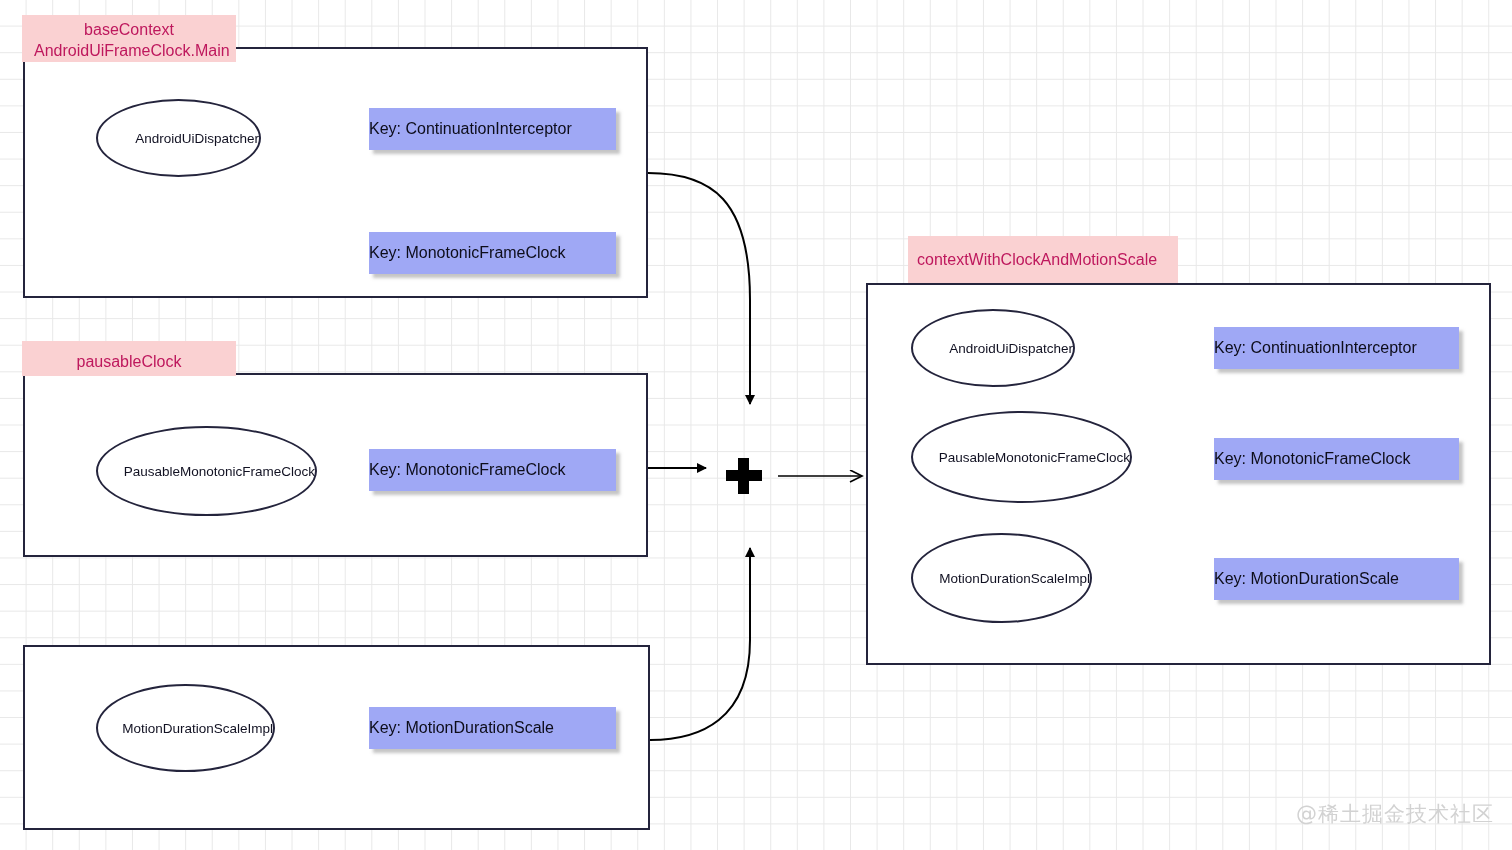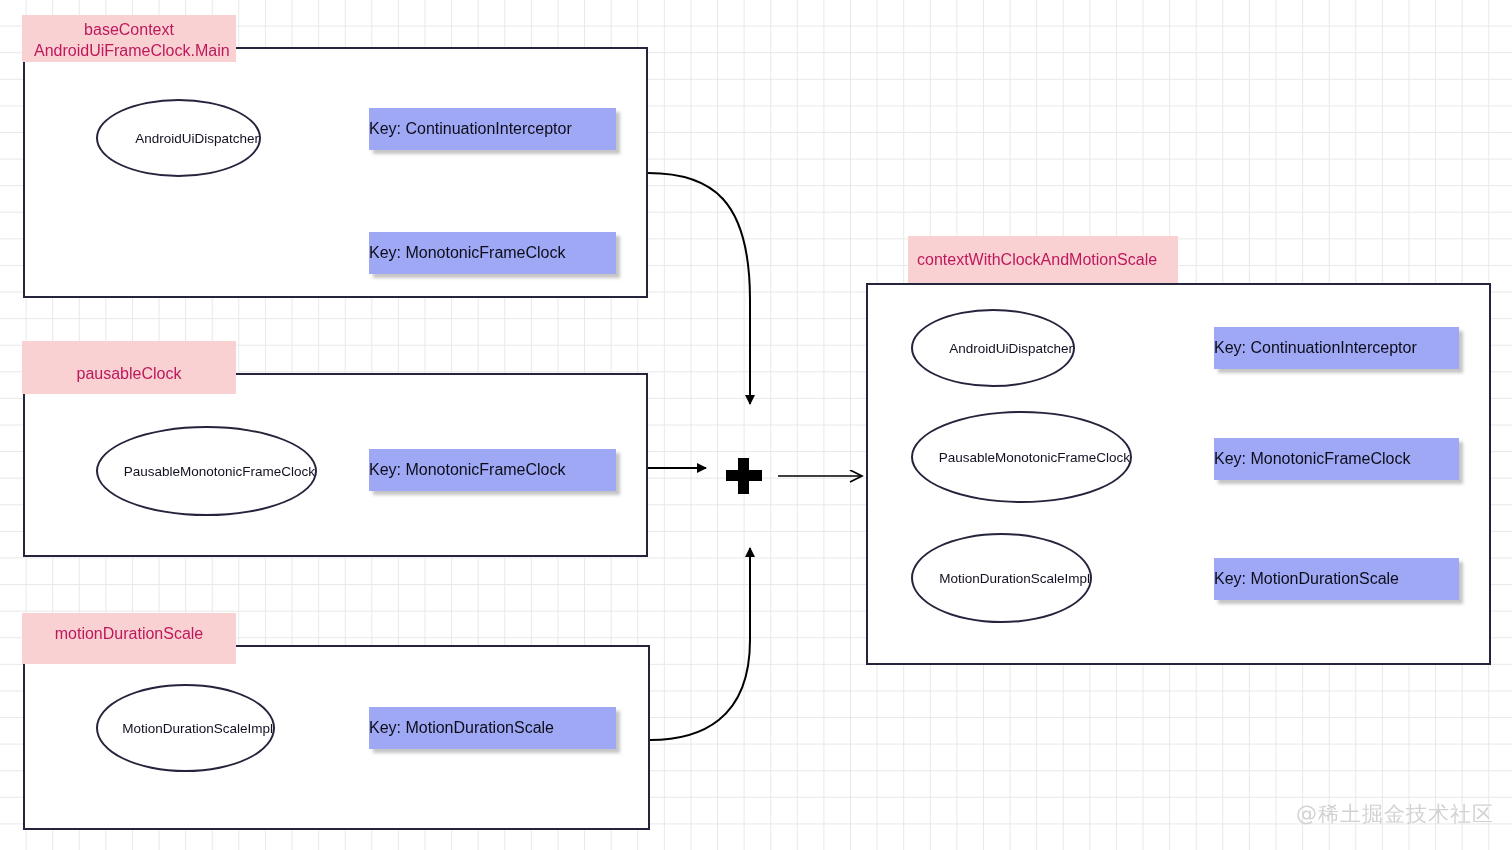--- a/index.html
+++ b/index.html
@@ -151,35 +151,32 @@
   </div>
   <div class="key-box" style="left:369px; top:108px; width:247px; height:42px;">
     <span>Key: ContinuationInterceptor</span>
   </div>
 
   <div class="key-box" style="left:369px; top:232px; width:247px; height:42px;">
     <span>Key: MonotonicFrameClock</span>
   </div>
 
   <div class="group-box" style="left:23px; top:373px; width:625px; height:184px;"></div>
-  <div class="group-header" style="left:22px; top:341px; width:214px; height:53px; line-height:41px; padding-top:12px;">
+  <div class="group-header" style="left:22px; top:341px; width:214px; height:35px; line-height:41px; padding-top:0;">
     <span>pausableClock</span>
   </div>
 
   <div class="ellipse" style="left:96px; top:426px; width:221px; height:90px;">
     <span>PausableMonotonicFrameClock</span>
   </div>
   <div class="key-box" style="left:369px; top:449px; width:247px; height:42px;">
     <span>Key: MonotonicFrameClock</span>
   </div>
 
   <div class="group-box" style="left:23px; top:645px; width:627px; height:185px;"></div>
-  <div class="group-header" style="left:22px; top:613px; width:214px; height:51px; line-height:41px; padding-top:0;">
-    <span>motionDurationScale</span>
-  </div>
 
   <div class="ellipse" style="left:96px; top:684px; width:179px; height:88px;">
     <span>MotionDurationScaleImpl</span>
   </div>
   <div class="key-box" style="left:369px; top:707px; width:247px; height:42px;">
     <span>Key: MotionDurationScale</span>
   </div>
 
   <div class="group-box" style="left:866px; top:283px; width:625px; height:382px;"></div>
   <div class="group-header" style="left:866px; top:236px; width:270px; height:47px; line-height:47px; padding-top:0; text-align:left; padding-left:9px;margin-left:42px;">

